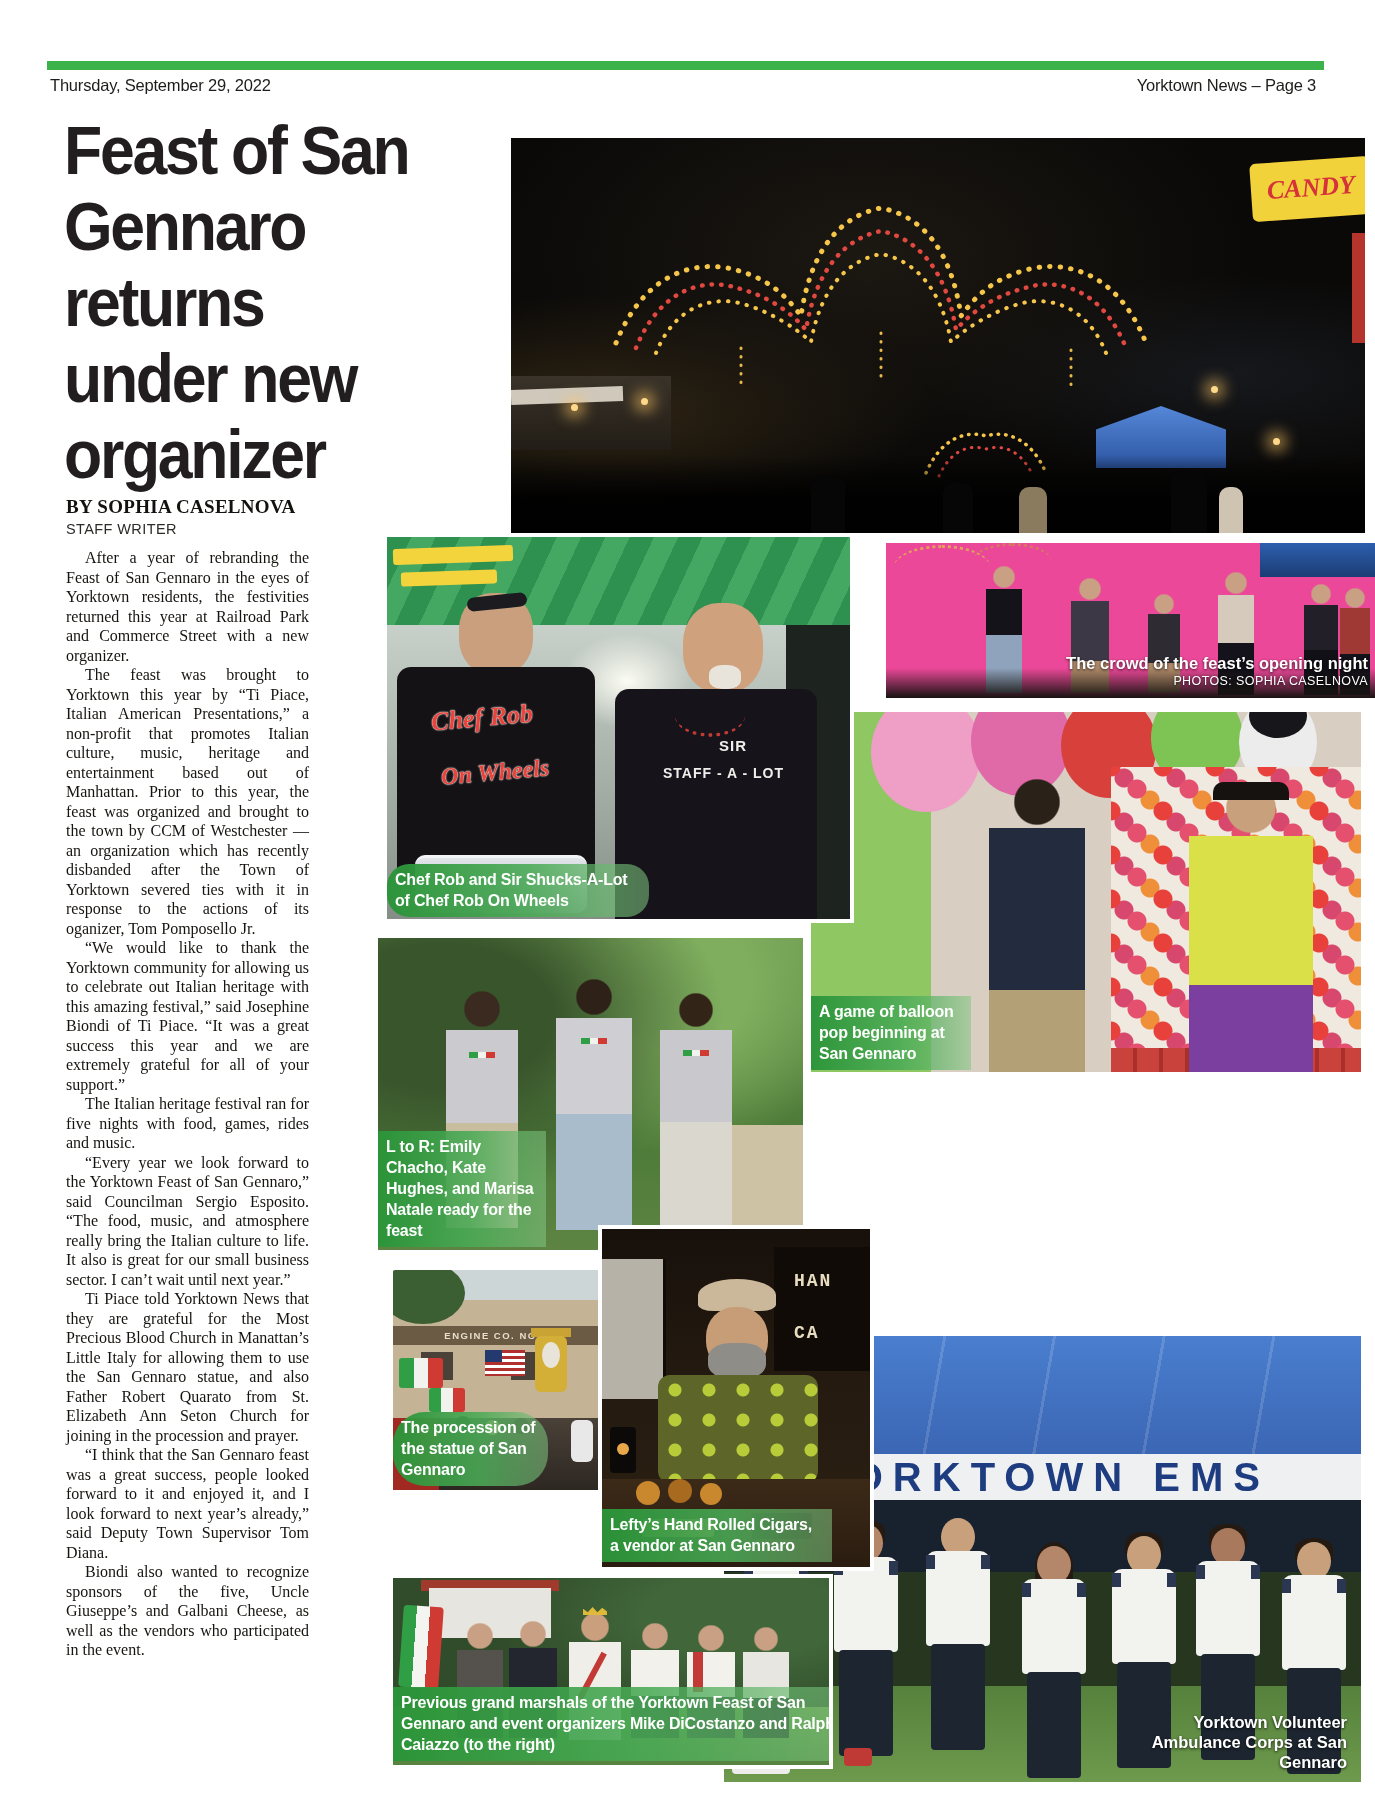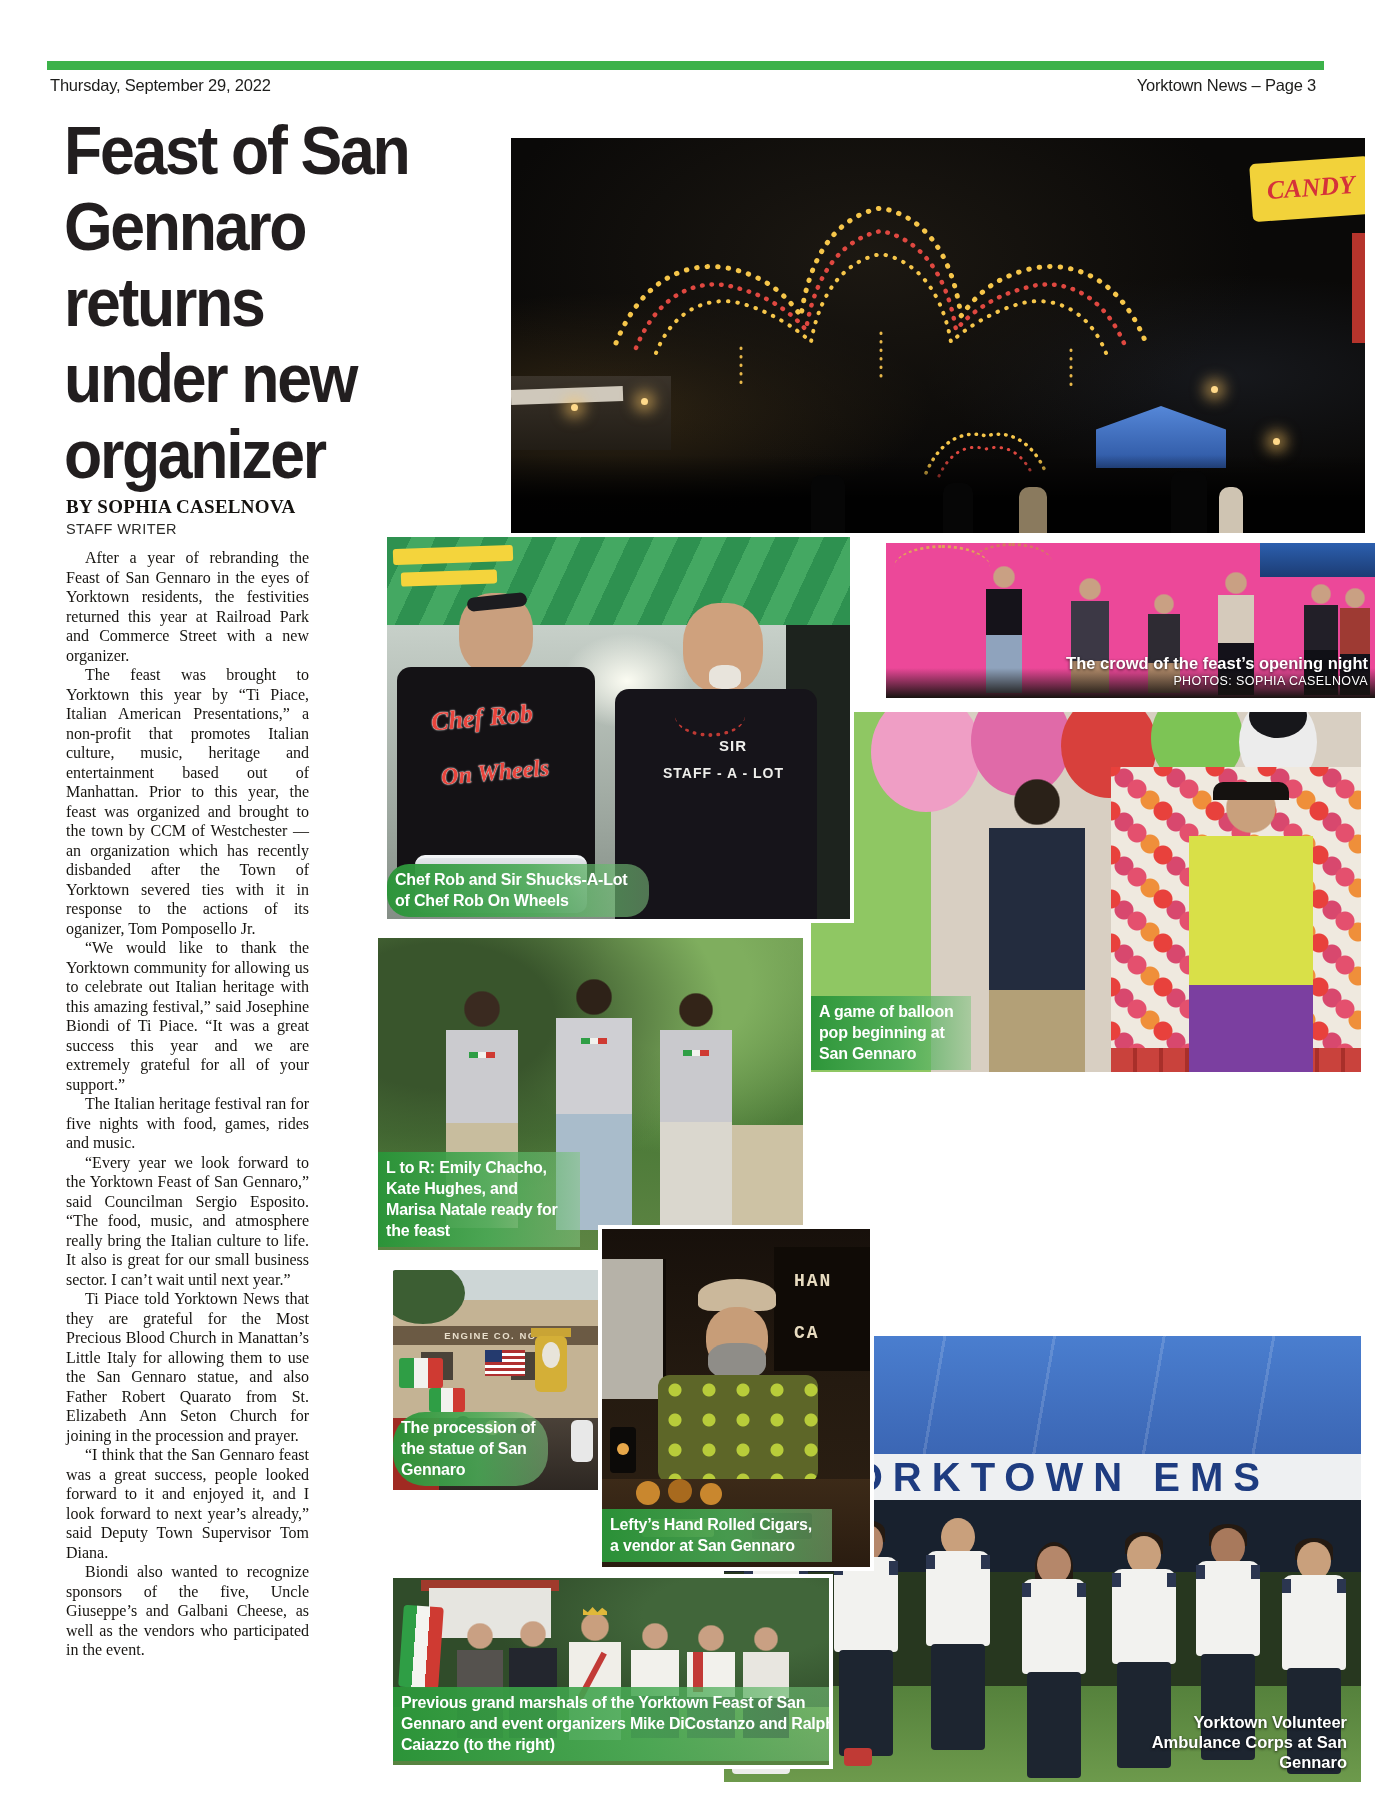--- a/index.html
+++ b/index.html
@@ -38,21 +38,21 @@
 
   
   .gcap{position:absolute;left:0;background:linear-gradient(90deg,rgba(42,148,56,.97) 0%,rgba(74,170,86,.88) 55%,rgba(130,198,130,.55) 100%);
         color:#fff;font-weight:bold;font-size:16px;line-height:21px;padding:5px 9px 6px 8px;letter-spacing:-.2px;}
   .wcap{position:absolute;color:#fff;text-align:right;font-weight:bold;font-size:16.5px;line-height:20px;
         text-shadow:0 1px 3px rgba(0,0,0,.8);}
   .wcap .credit{font-weight:normal;font-size:12.5px;line-height:17px;letter-spacing:.4px;}
   #ph-crowd .wcap{right:10px;bottom:8px;width:330px;}
   #ph-chef .gcap{bottom:2px;width:262px;border-radius:22px;}
   #ph-balloon .gcap{bottom:2px;width:160px;}
-  #ph-women .gcap{bottom:3px;width:202px;}
+  #ph-women .gcap{bottom:3px;width:168px;}
   #ph-tarantella .wcap{right:10px;bottom:8px;width:270px;}
   #ph-procession .gcap{bottom:4px;width:155px;border-radius:32px;}
   #ph-cigar .gcap{bottom:5px;width:230px;}
   #ph-marshals .gcap{bottom:4px;width:464px;}
   #ph-ems .wcap{right:14px;bottom:10px;width:238px;}
 
   
   .pfig{position:absolute;background:
     radial-gradient(circle at 50% calc(var(--r,10px) + 2px), var(--skin,#c9a083) var(--r,10px), transparent calc(var(--r,10px) + 1.5px)),
     linear-gradient(180deg, transparent 0 var(--ty,24px), var(--top,#222) var(--ty,24px) var(--by,65%), var(--bot,#1a1a22) var(--by,65%) 100%);}

